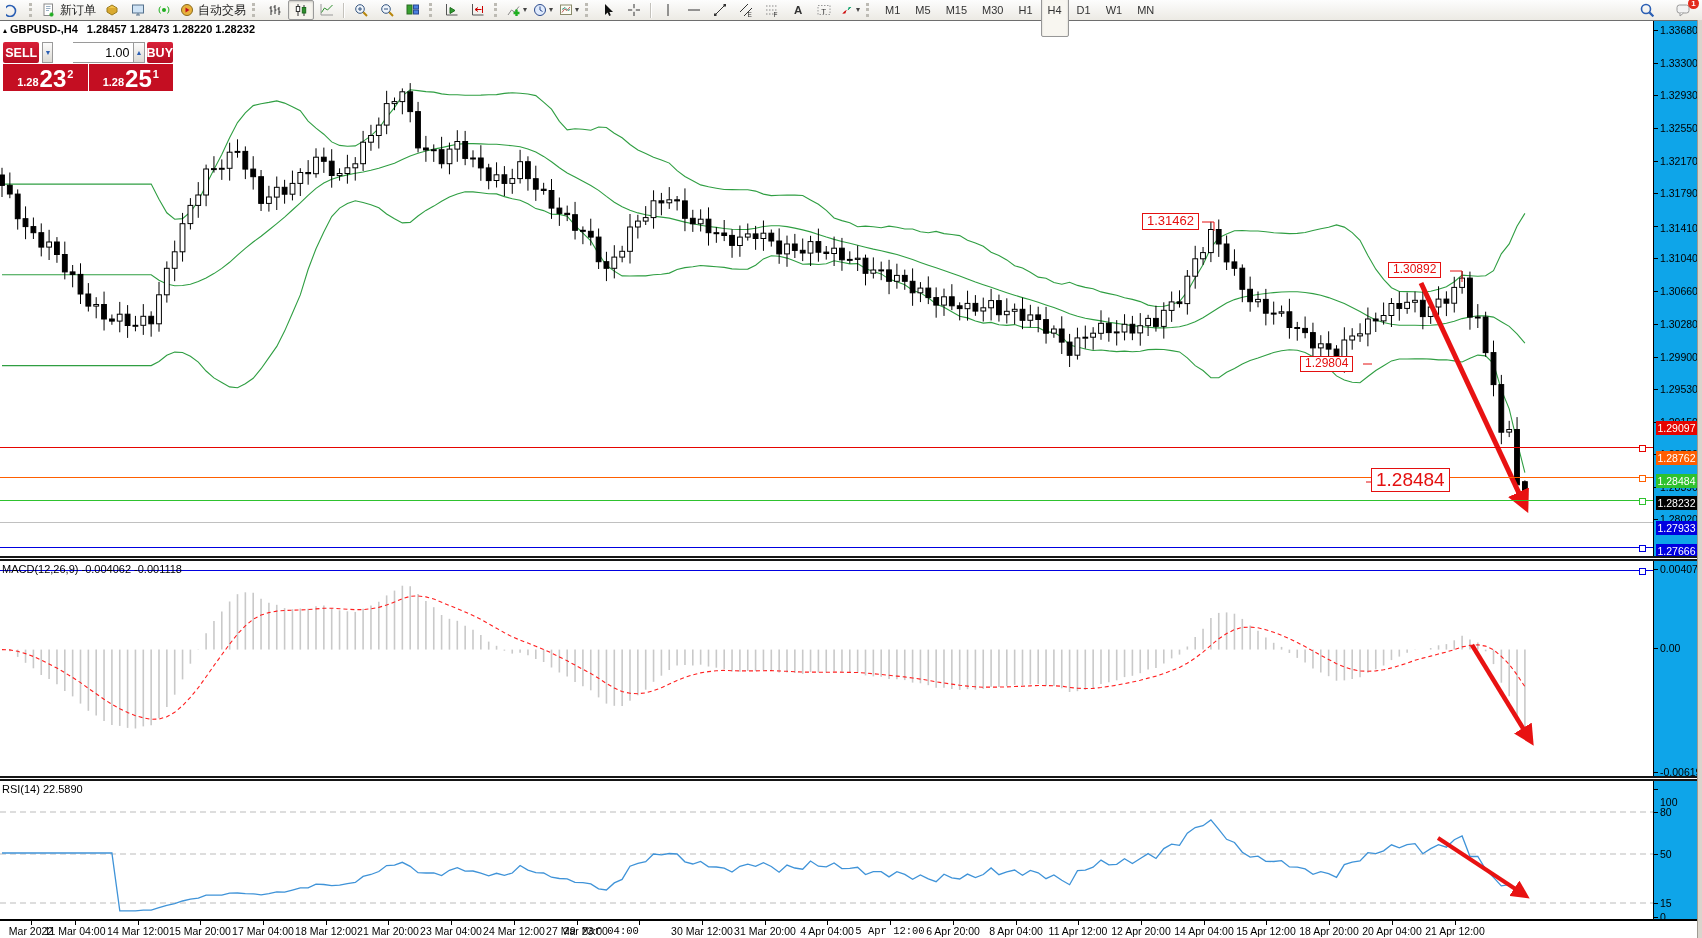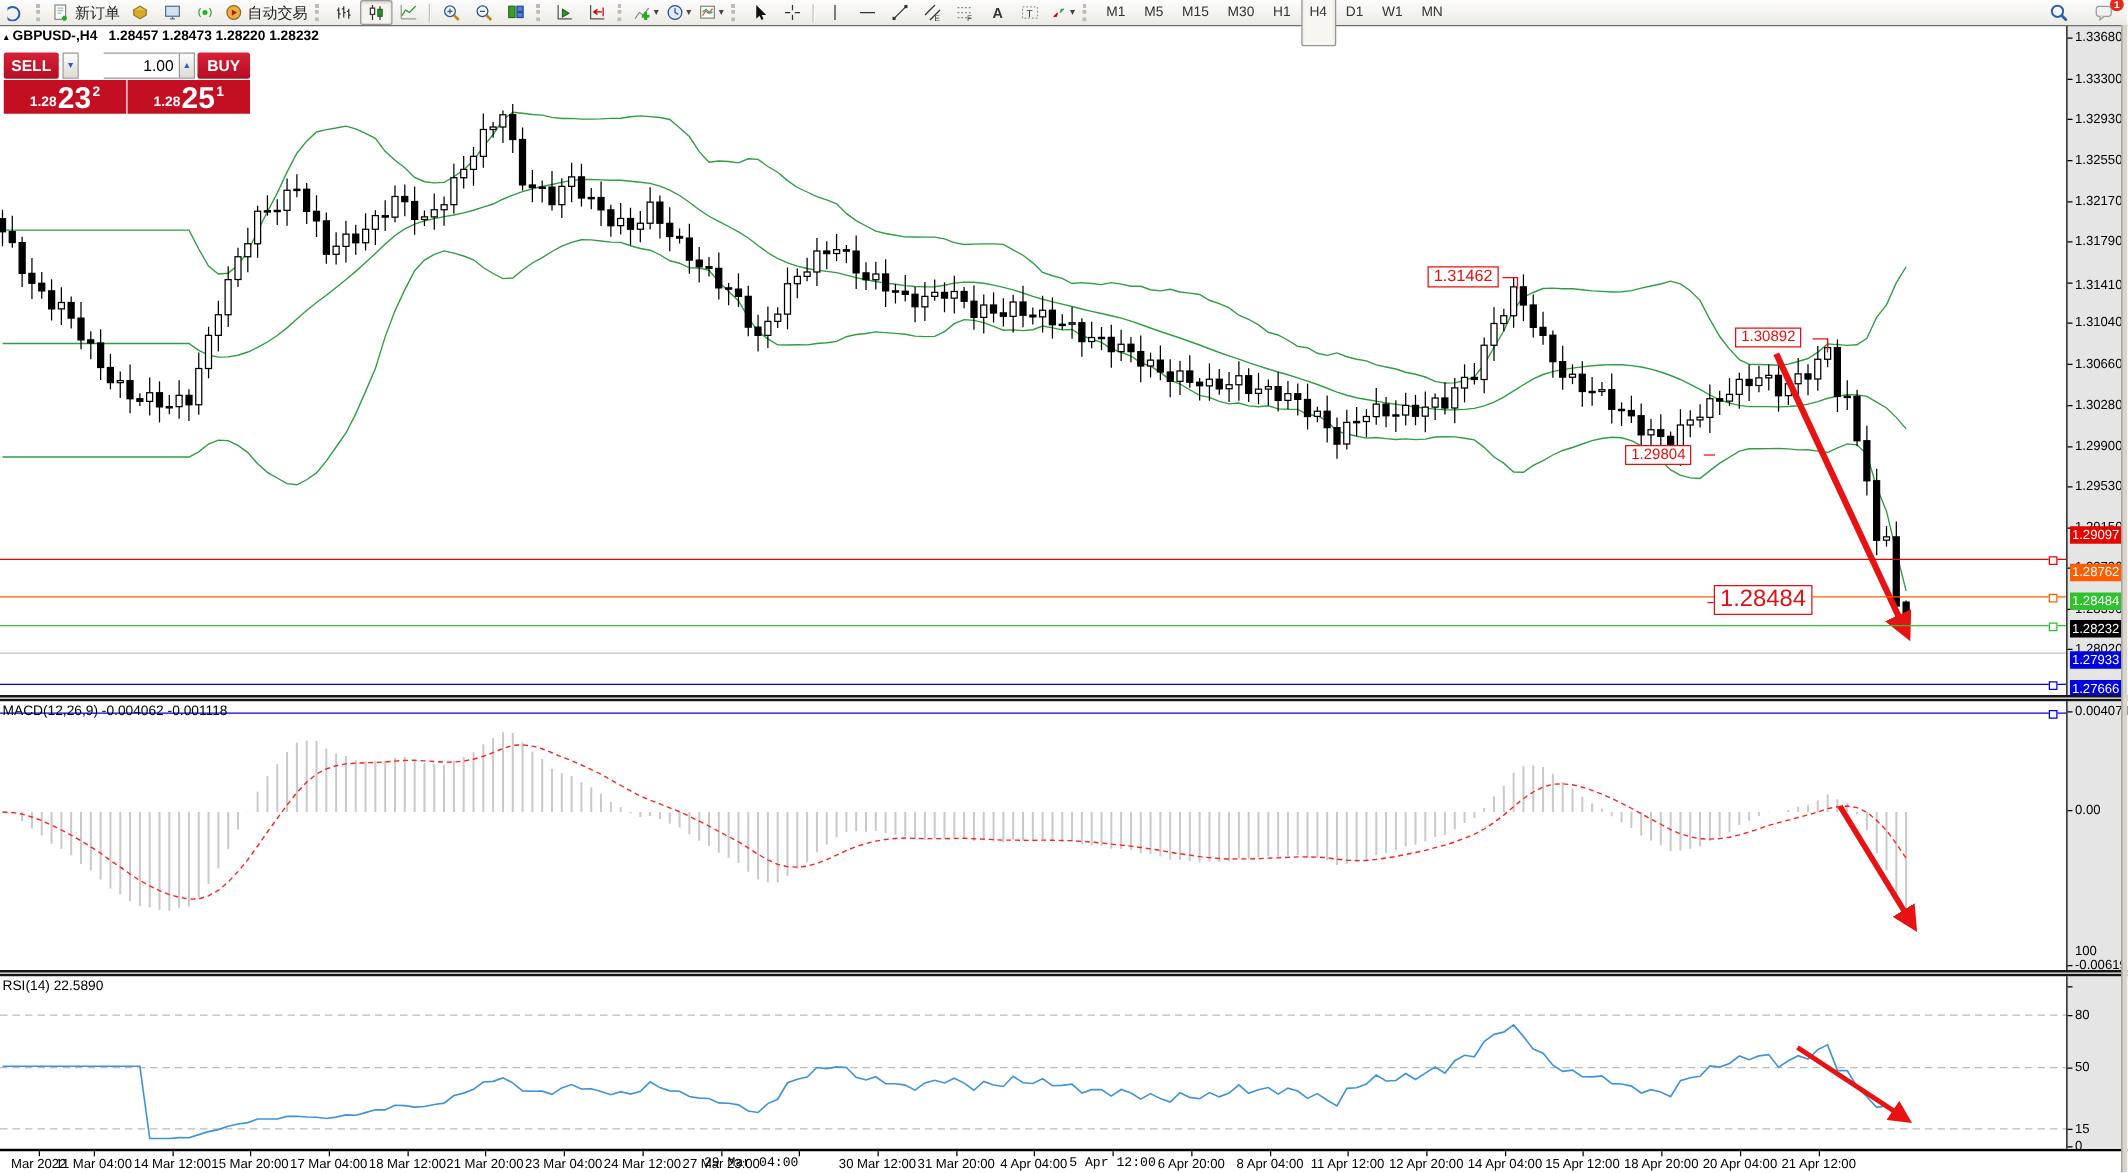--- a/index.html
+++ b/index.html
@@ -27,35 +27,35 @@
   #symbol-line .ohlc{margin-left:9px;}
   
   .pane{position:absolute;left:0;width:1653px;overflow:hidden;}
   #main-pane{top:0;height:537px;}
   #macd-pane{top:541px;height:215px;}
   #rsi-pane{top:761px;height:138px;}
   .psep{position:absolute;left:0;width:1702px;height:5px;background:#fff;border-top:2px solid #151515;border-bottom:2px solid #151515;box-sizing:border-box;z-index:20;}
   #sep1{top:536px;}#sep2{top:756px;}
   .pane-label{position:absolute;left:2px;top:2px;font-size:11px;color:#000;z-index:15;}
   
-  #axis-col{position:absolute;left:1653px;top:0;width:44px;height:899px;border-left:1.5px solid #000;background:#e5e5e5;z-index:18;}
+  #axis-col{position:absolute;left:1653px;top:0;width:44px;height:899px;border-left:1.5px solid #000;background:#0ea5e9;z-index:18;}
   .tick-text{position:absolute;left:6px;height:14px;line-height:14px;font-size:10.5px;color:#000;white-space:nowrap;}
   .tick-mark{position:absolute;left:0;width:4px;height:1px;background:#000;}
   .axis-label{position:absolute;left:1.5px;width:42px;height:14px;line-height:14px;font-size:10.5px;color:#fff;text-align:center;z-index:25;}
   
   .hline{position:absolute;left:0;width:1653px;height:0;border-top-width:1.6px;border-top-style:solid;z-index:12;}
   .hline .sq{position:absolute;right:7px;top:-3.5px;width:5px;height:5px;background:#fff;border:1px solid currentColor;}
   
   .ann{position:absolute;border:1px solid #e41010;color:#e41010;background:#fff;padding:0 4px;line-height:1.15;z-index:16;white-space:nowrap;text-align:center;}
   
   #time-axis{position:absolute;left:0;top:899px;width:1702px;height:19px;border-top:2px solid #000;background:#fff;box-sizing:border-box;}
   .tlabel{position:absolute;top:4px;transform:translateX(-50%);font-size:10.5px;color:#000;white-space:nowrap;}
   .ttick{position:absolute;top:0;width:1px;height:4px;background:#000;}
   
-  #trade-panel{position:absolute;left:3px;top:22px;width:197px;z-index:45;}
+  #trade-panel{position:absolute;left:3px;top:22px;width:170px;z-index:45;}
   #tp-row1{display:flex;height:21px;gap:0;}
   .redbtn{background:linear-gradient(#d82038,#b50d22);color:#fff;font-size:12.5px;font-weight:bold;
           display:flex;align-items:center;justify-content:center;border-radius:2px;}
   #sell-btn{width:44px;margin-right:3px;}
   #buy-btn{width:57px;margin-left:2px;flex:1;}
   .spin{width:13px;background:linear-gradient(#fcfcfc,#dcdad4);border:1px solid #9a9a9a;display:flex;align-items:center;justify-content:center;font-size:7px;color:#2b5fb4;box-sizing:border-box;}
   #vol-input{width:60px;border:1px solid #9a9a9a;border-left:none;border-right:none;font-size:12.5px;text-align:right;padding:0 4px;box-sizing:border-box;font-family:inherit;margin-left:20px;}
   #tp-row2{display:flex;height:27px;margin-top:1px;}
   .bigprice{flex:1;background:#c40e22;color:#fff;display:flex;align-items:flex-end;justify-content:center;padding-bottom:1px;}
   .bigprice .sm{font-size:11px;font-weight:bold;margin:0 1px 2px 0;}
@@ -1028,21 +1028,21 @@
       <div class="tick-text" style="top: 460px;">1.28390</div>
       <div class="tick-mark" style="top: 499px;"></div>
       <div class="tick-text" style="top: 492px;">1.28020</div>
       <div class="tick-mark" style="top: 549px;"></div>
       <div class="tick-text" style="top: 542px;">0.004074</div>
       <div class="tick-mark" style="top: 628px;"></div>
       <div class="tick-text" style="top: 621px;">0.00</div>
       <div class="tick-mark" style="top: 752px;"></div>
       <div class="tick-text" style="top: 745px;">-0.00619</div>
       <div class="tick-mark" style="top: 769px;"></div>
-      <div class="tick-text" style="top: 734px; text-align: right;">100</div>
+      <div class="tick-text" style="top: 775px; text-align: right;">100</div>
       <div class="tick-mark" style="top: 792px;"></div>
       <div class="tick-text" style="top: 785px;">80</div>
       <div class="tick-mark" style="top: 834px;"></div>
       <div class="tick-text" style="top: 827px;">50</div>
       <div class="tick-mark" style="top: 883px;"></div>
       <div class="tick-text" style="top: 876px;">15</div>
       <div class="tick-mark" style="top: 897px;"></div>
       <div class="tick-text" style="top: 890px;">0</div>
       <div class="axis-label" style="top: 401px; background: rgb(230, 4, 0);">1.29097</div>
       <div class="axis-label" style="top: 431px; background: rgb(255, 94, 0);">1.28762</div>

